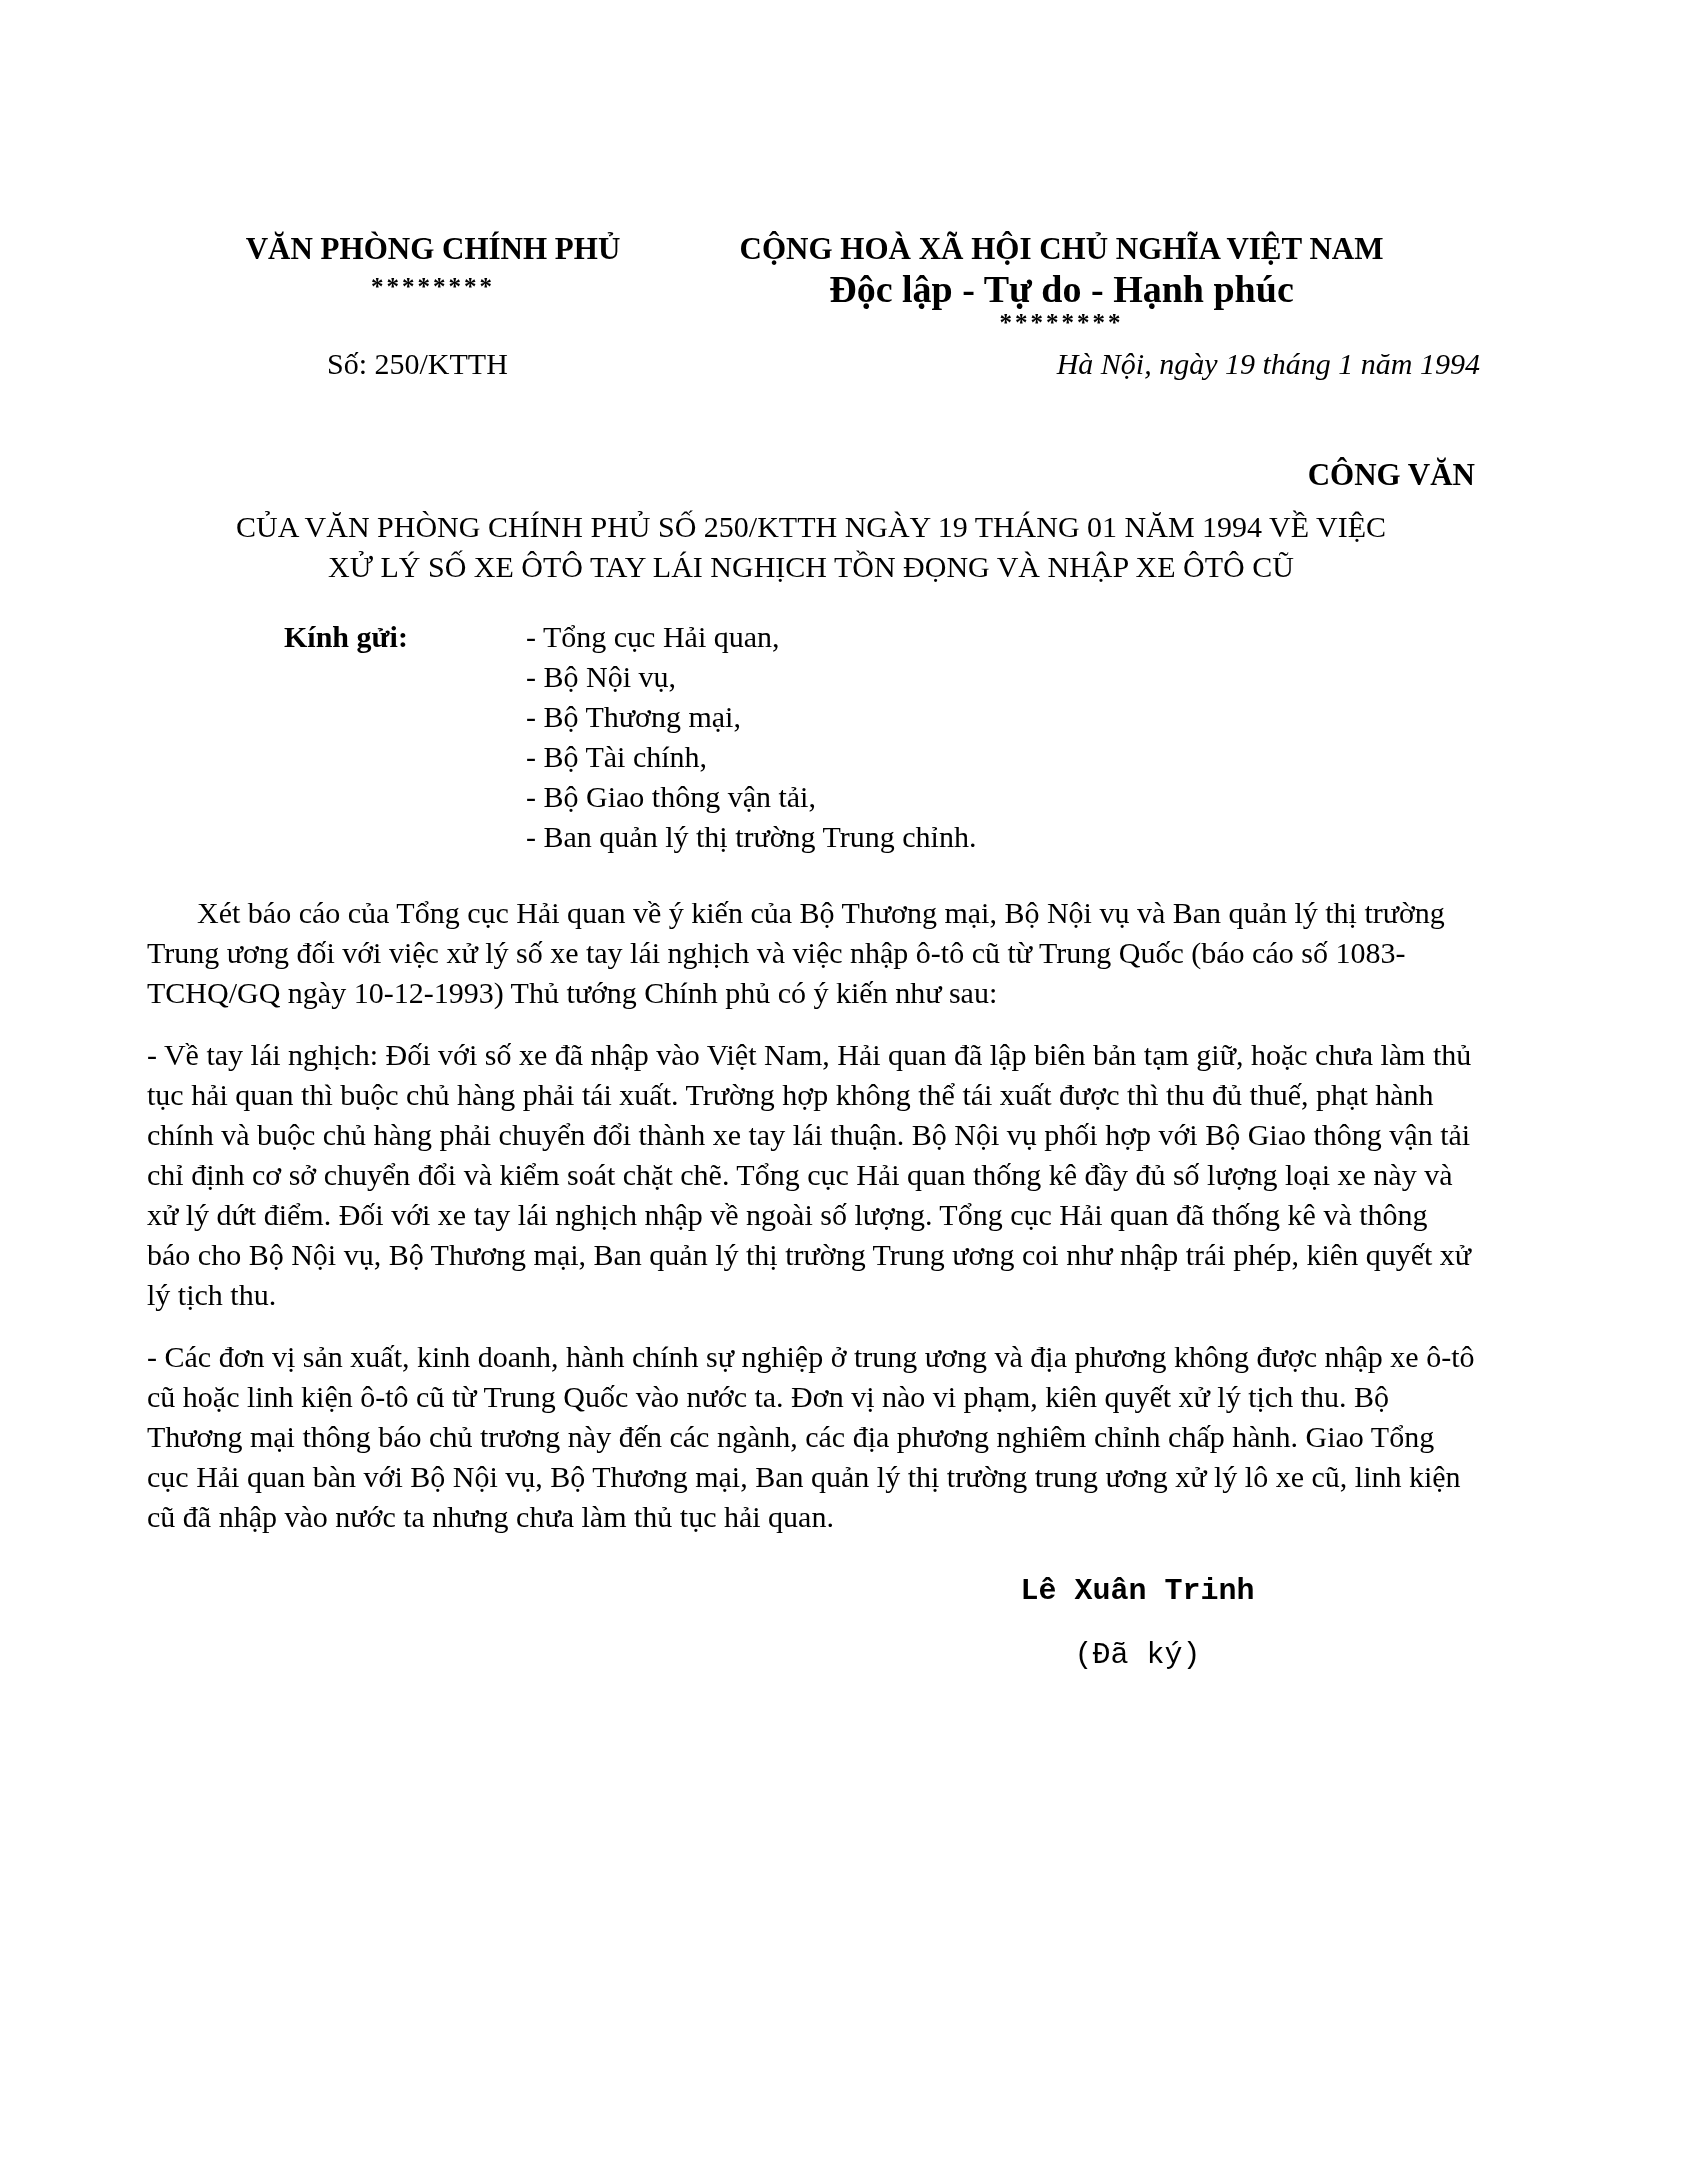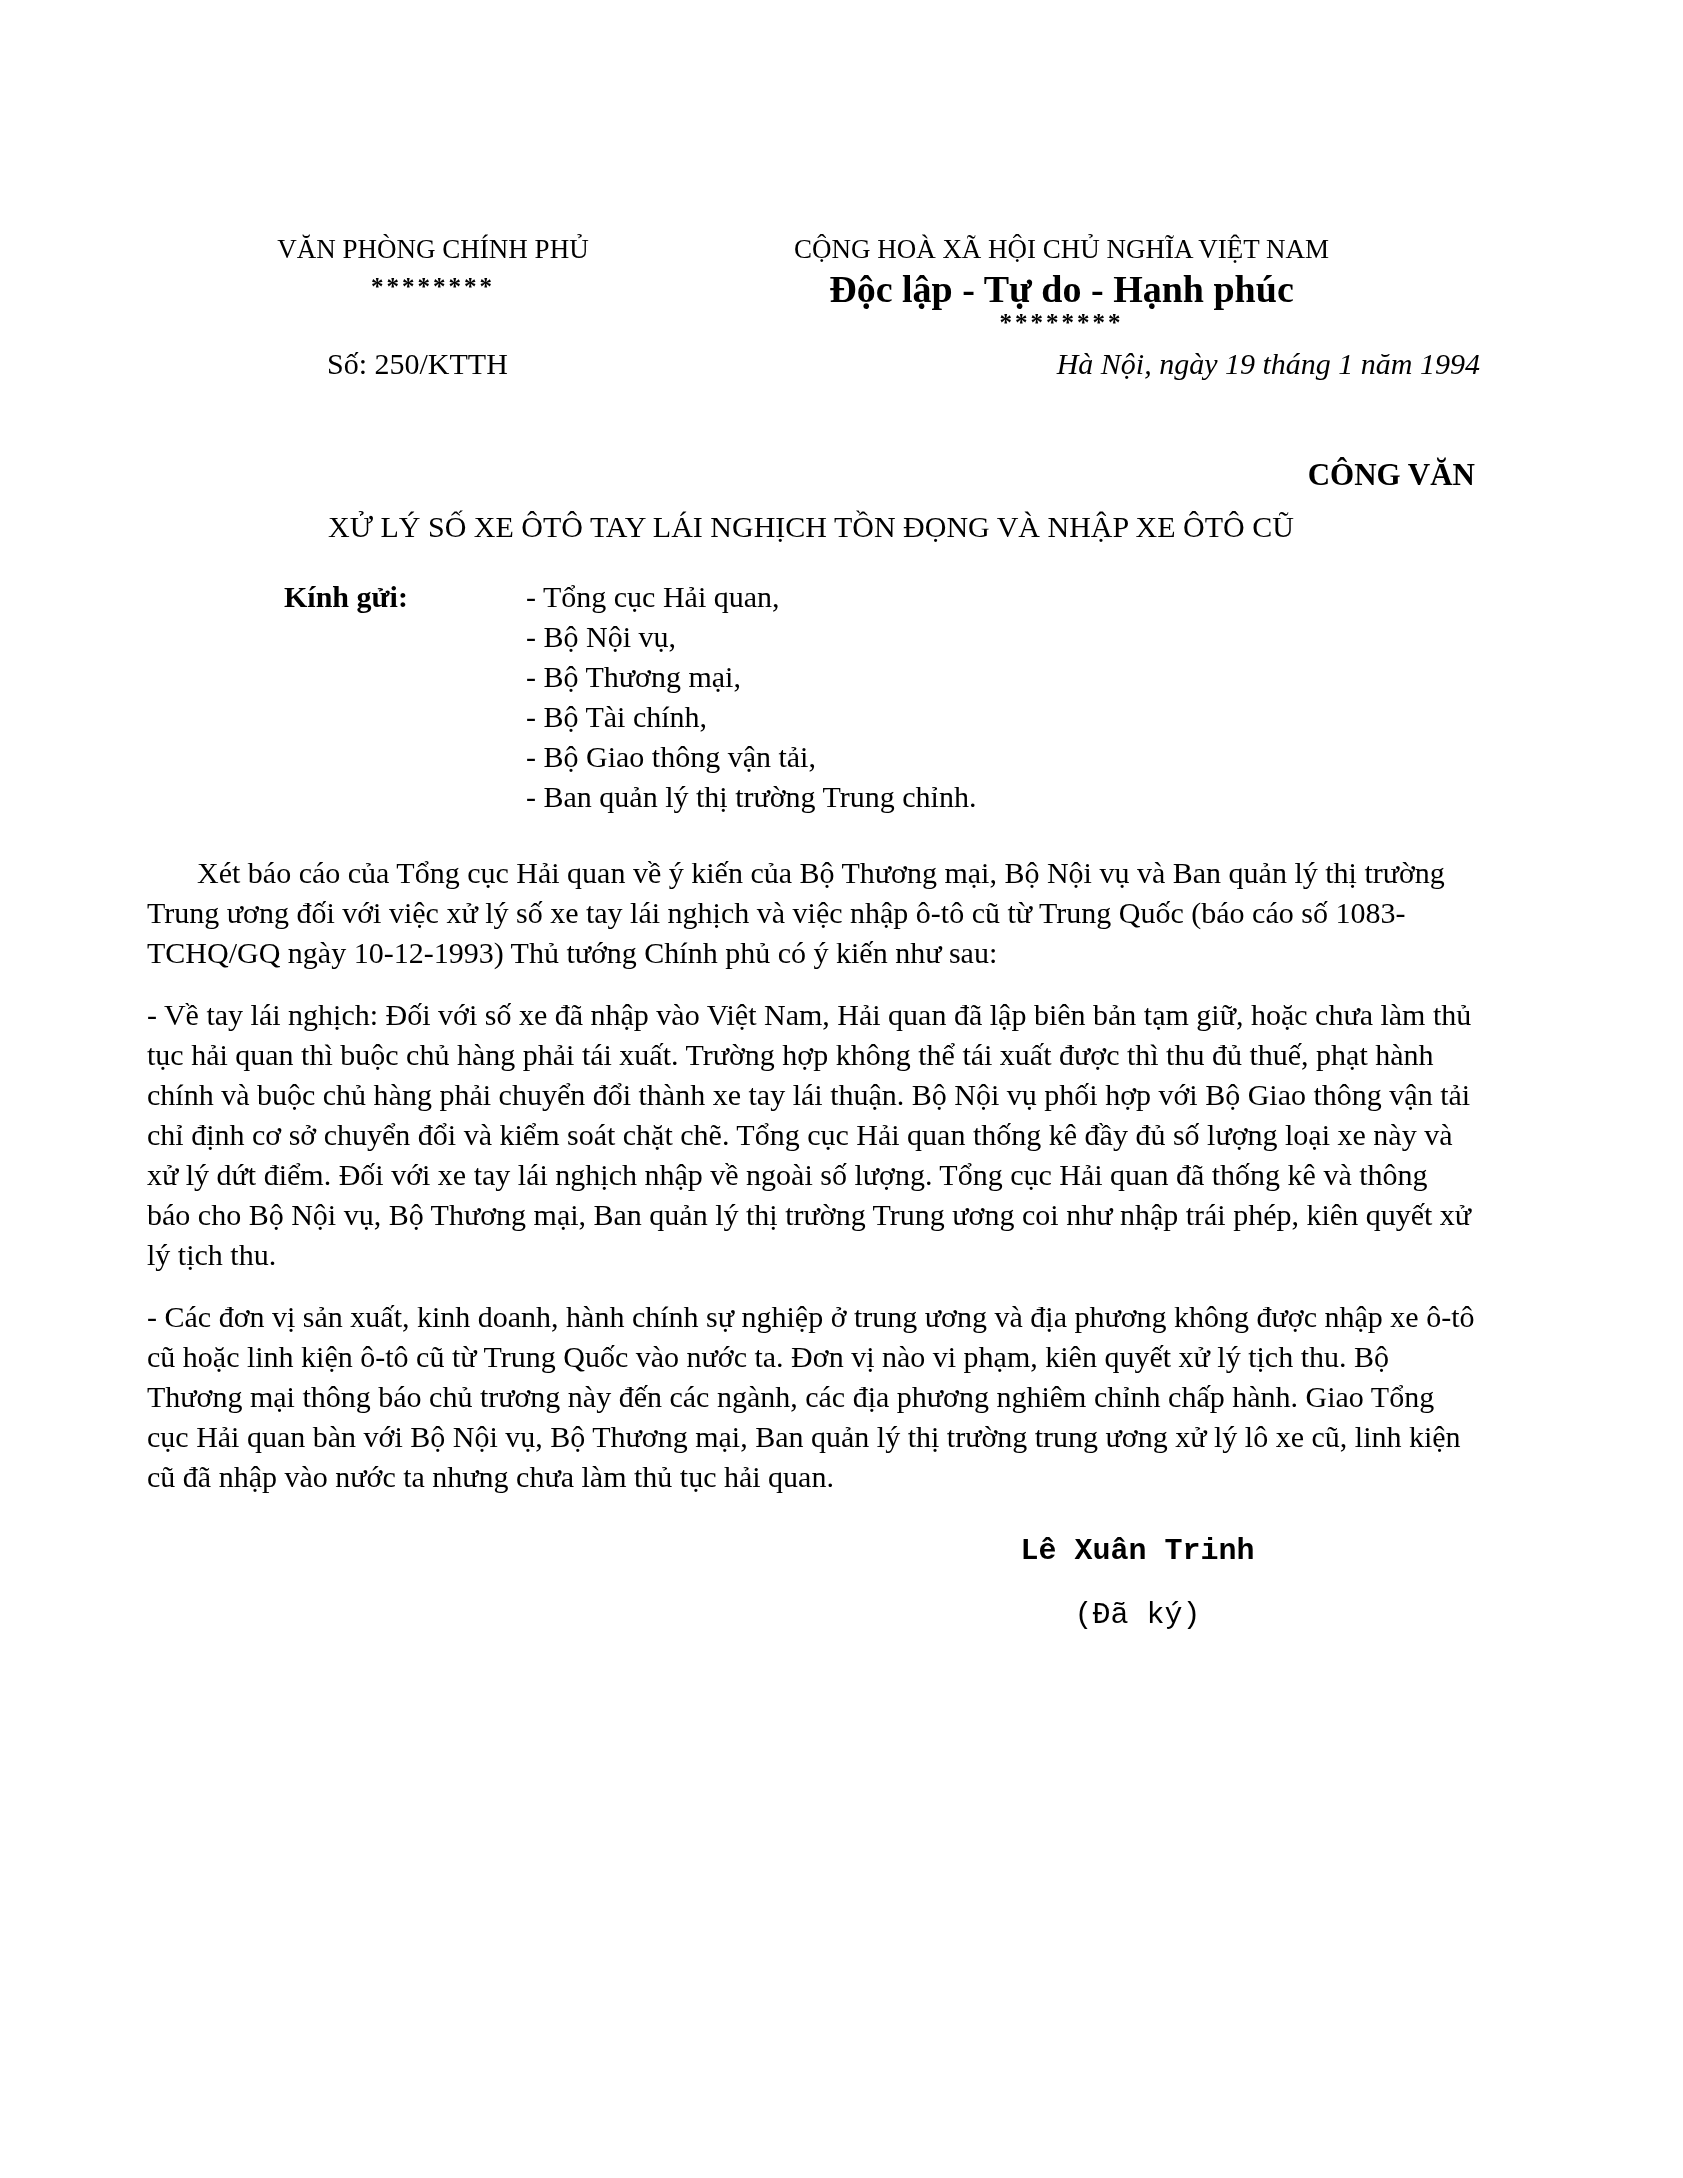--- a/index.html
+++ b/index.html
@@ -25,22 +25,22 @@
     text-align: center;
   }
   .hdr-right {
     position: absolute;
     top: 230px;
     left: 715px;
     width: 693px;
     text-align: center;
   }
   .org-name, .country-name {
-    font-weight: normal;
-    font-size: 27px;
+    font-weight: bold;
+    font-size: 31px;
     line-height: 38px;
     white-space: nowrap;
   }
   .motto {
     font-weight: bold;
     font-size: 38px;
     line-height: 38px;
     margin-top: 2px;
     white-space: nowrap;
   }
@@ -129,20 +129,21 @@
   </div>
 
   <div class="doc-number">Số: 250/KTTH</div>
   <div class="place-date">Hà Nội, ngày 19 tháng 1 năm 1994</div>
 
   <div class="main">
 
     <div class="doc-type">CÔNG VĂN</div>
 
     <div class="subtitle-block">
+      <div class="subtitle-line">CỦA VĂN PHÒNG CHÍNH PHỦ SỐ 250/KTTH NGÀY 19 THÁNG 01 NĂM 1994 VỀ VIỆC</div>
       <div class="subtitle-line">XỬ LÝ SỐ XE ÔTÔ TAY LÁI NGHỊCH TỒN ĐỌNG VÀ NHẬP XE ÔTÔ CŨ</div>
     </div>
 
     <div class="recipients">
       <div class="recipients-label">Kính gửi:</div>
       <div class="recipients-list">
         <div class="recipient-item">- Tổng cục Hải quan,</div>
         <div class="recipient-item">- Bộ Nội vụ,</div>
         <div class="recipient-item">- Bộ Thương mại,</div>
         <div class="recipient-item">- Bộ Tài chính,</div>

